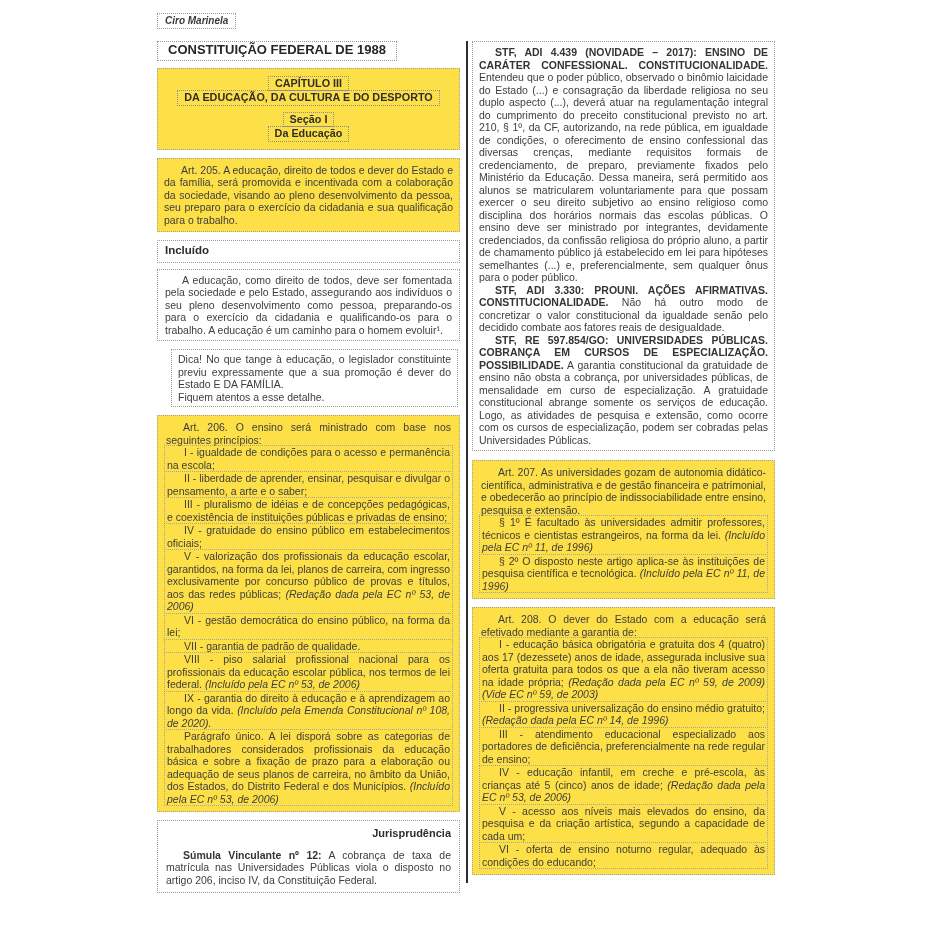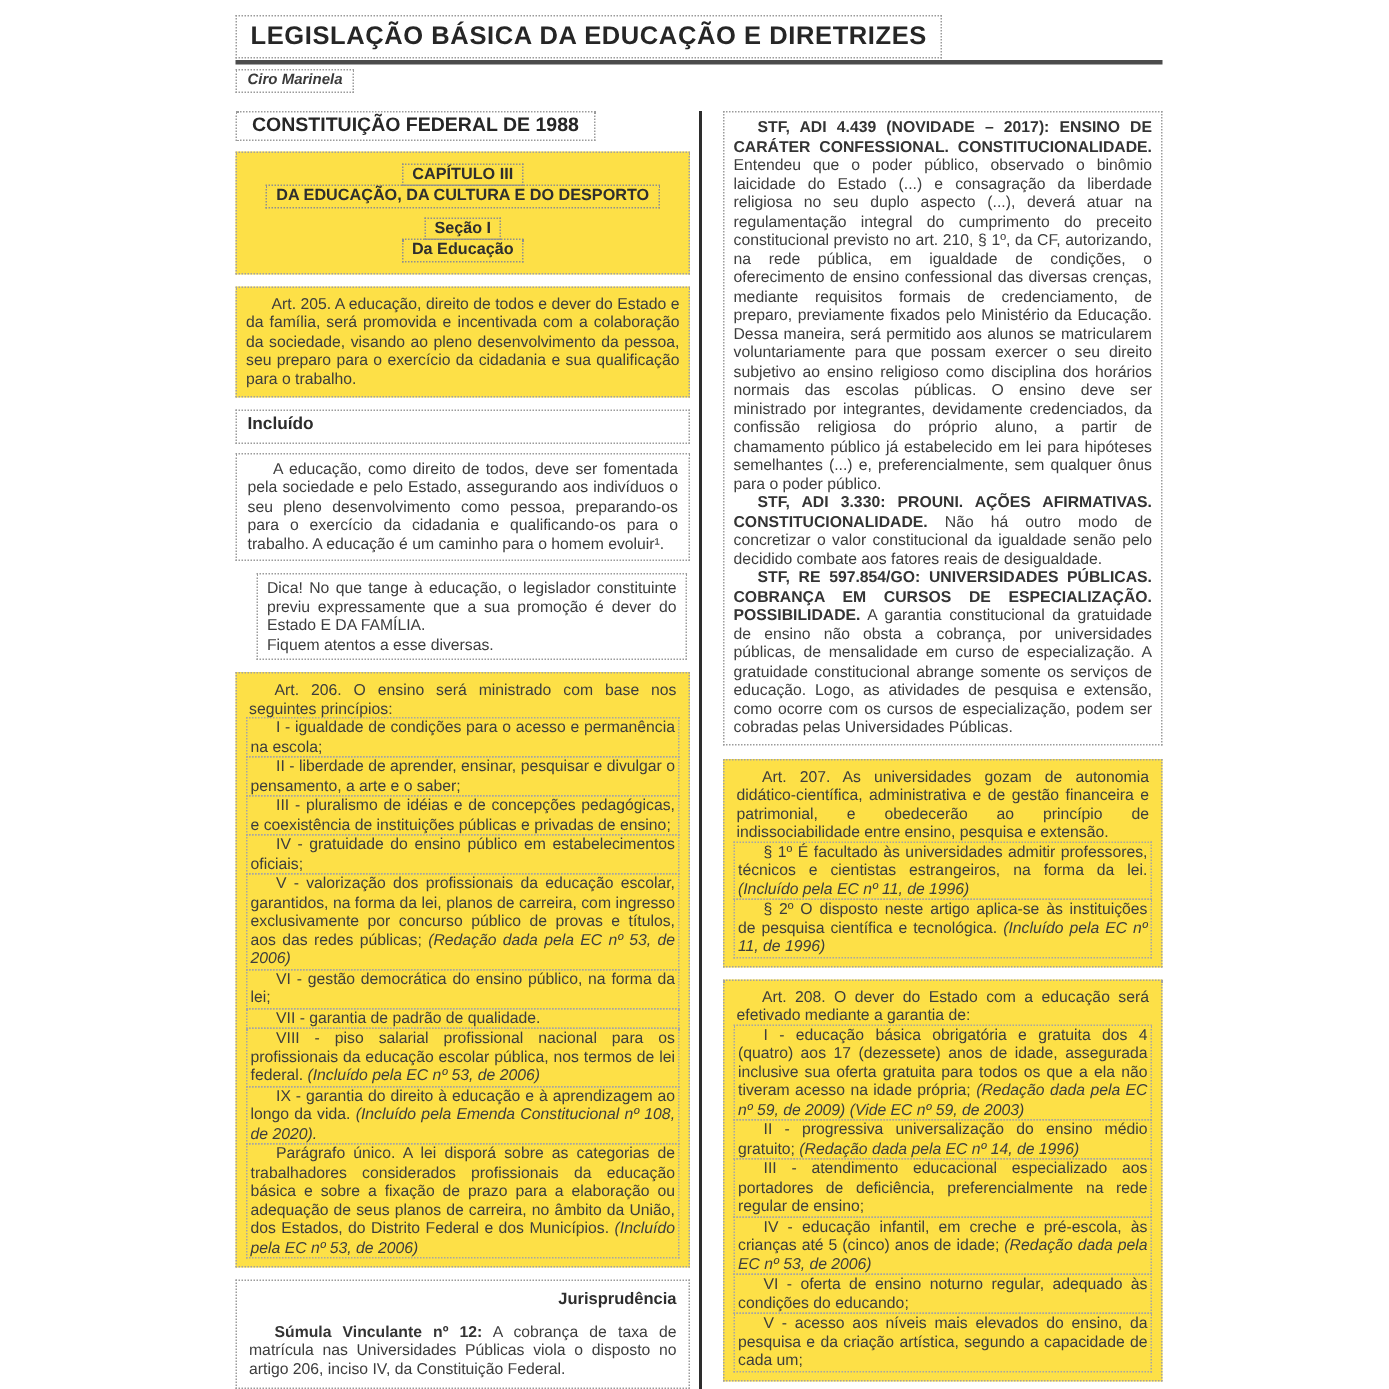--- a/index.html
+++ b/index.html
@@ -23,21 +23,21 @@
   .author {
     display:inline-block; margin-top:3px;
     font-size:10px; font-style:italic; font-weight:bold; color:#3a3a3a;
     border:1px dotted #9b9b9b; padding:1px 7px 2px;
   }
 
   
   .columns { display:flex; margin-top:12px; align-items:flex-start; }
   .col { font-size:10.5px; line-height:12.5px; text-align:justify; }
   .col-left  { width:303px; margin-right:6px; }
-  .col-right { flex:1; border-left:2px solid #2d2d2d; padding-left:14px; }
+  .col-right { flex:1; border-left:2px solid #2d2d2d; padding-left:4px; }
 
   .indent { text-indent:17px; }
   .ref { font-style:italic; }
   b { color:#343434; }
 
   .law-title {
     display:inline-block;
     font-size:13px; font-weight:bold; color:#262626;
     border:1px dotted #9b9b9b; padding:2px 10px 3px;
     margin-bottom:7px; text-align:center;
@@ -67,23 +67,20 @@
   .stf-box { border:1px dotted #9b9b9b; padding:4px 6px; margin-bottom:9px; }
   .stf-box p { text-indent:16px; }
 </style>
 </head>
 <body>
 
 <div class="page">
   <div class="content">
 
     <header>
-      <div class="title-rule">
-        <h1 class="doc-title">LEGISLAÇÃO BÁSICA DA EDUCAÇÃO E DIRETRIZES</h1>
-      </div>
       <div class="author">Ciro Marinela</div>
     </header>
 
     <div class="columns">
 
       <div class="col col-left">
 
         <div class="law-title">CONSTITUIÇÃO FEDERAL DE 1988</div>
 
         <div class="gray chapter">
@@ -99,21 +96,21 @@
         </div>
 
         <div class="educacao-head">Incluído</div>
 
         <div class="dotted-box">
           <p class="indent">A educação, como direito de todos, deve ser fomentada pela sociedade e pelo Estado, assegurando aos indivíduos o seu pleno desenvolvimento como pessoa, preparando-os para o exercício da cidadania e qualificando-os para o trabalho. A educação é um caminho para o homem evoluir¹.</p>
         </div>
 
         <div class="dica">
           <p>Dica! No que tange à educação, o legislador constituinte previu expressamente que a sua promoção é dever do Estado E DA FAMÍLIA.</p>
-          <p>Fiquem atentos a esse diversas.</p>
+          <p>Fiquem atentos a esse detalhe.</p>
         </div>
 
         <div class="gray">
           <p class="indent plain-item">Art. 206. O ensino será ministrado com base nos seguintes princípios:</p>
           <p class="indent item"><span>I - igualdade de condições para o acesso e permanência na escola;</span> <span class="ref"></span></p>
           <p class="indent item"><span>II - liberdade de aprender, ensinar, pesquisar e divulgar o pensamento, a arte e o saber;</span> <span class="ref"></span></p>
           <p class="indent item"><span>III - pluralismo de idéias e de concepções pedagógicas, e coexistência de instituições públicas e privadas de ensino;</span> <span class="ref"></span></p>
           <p class="indent item"><span>IV - gratuidade do ensino público em estabelecimentos oficiais;</span> <span class="ref"></span></p>
           <p class="indent item"><span>V - valorização dos profissionais da educação escolar, garantidos, na forma da lei, planos de carreira, com ingresso exclusivamente por concurso público de provas e títulos, aos das redes públicas;</span> <span class="ref">(Redação dada pela EC nº 53, de 2006)</span></p>
           <p class="indent item"><span>VI - gestão democrática do ensino público, na forma da lei;</span> <span class="ref"></span></p>
@@ -145,20 +142,20 @@
           <p class="indent item"><span>§ 1º É facultado às universidades admitir professores, técnicos e cientistas estrangeiros, na forma da lei.</span> <span class="ref">(Incluído pela EC nº 11, de 1996)</span></p>
           <p class="indent item"><span>§ 2º O disposto neste artigo aplica-se às instituições de pesquisa científica e tecnológica.</span> <span class="ref">(Incluído pela EC nº 11, de 1996)</span></p>
         </div>
 
         <div class="gray">
           <p class="indent plain-item">Art. 208. O dever do Estado com a educação será efetivado mediante a garantia de:</p>
           <p class="indent item"><span>I - educação básica obrigatória e gratuita dos 4 (quatro) aos 17 (dezessete) anos de idade, assegurada inclusive sua oferta gratuita para todos os que a ela não tiveram acesso na idade própria;</span> <span class="ref">(Redação dada pela EC nº 59, de 2009) (Vide EC nº 59, de 2003)</span></p>
           <p class="indent item"><span>II - progressiva universalização do ensino médio gratuito;</span> <span class="ref">(Redação dada pela EC nº 14, de 1996)</span></p>
           <p class="indent item"><span>III - atendimento educacional especializado aos portadores de deficiência, preferencialmente na rede regular de ensino;</span> <span class="ref"></span></p>
           <p class="indent item"><span>IV - educação infantil, em creche e pré-escola, às crianças até 5 (cinco) anos de idade;</span> <span class="ref">(Redação dada pela EC nº 53, de 2006)</span></p>
+          <p class="indent item"><span>V - acesso aos níveis mais elevados do ensino, da pesquisa e da criação artística, segundo a capacidade de cada um;</span> <span class="ref"></span></p>
           <p class="indent item"><span>VI - oferta de ensino noturno regular, adequado às condições do educando;</span> <span class="ref"></span></p>
-          <p class="indent item"><span>V - acesso aos níveis mais elevados do ensino, da pesquisa e da criação artística, segundo a capacidade de cada um;</span> <span class="ref"></span></p>
         </div>
 
       </div>
     </div>
   </div>
 </div>
 
 </body></html>

